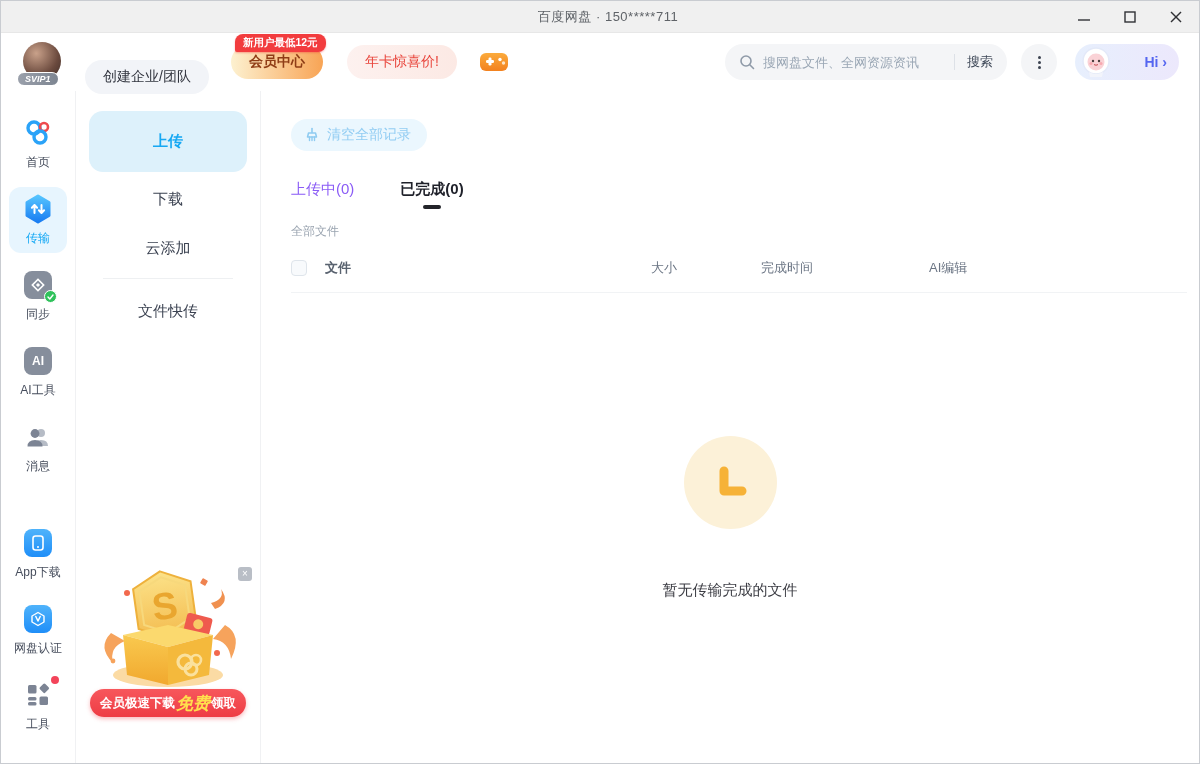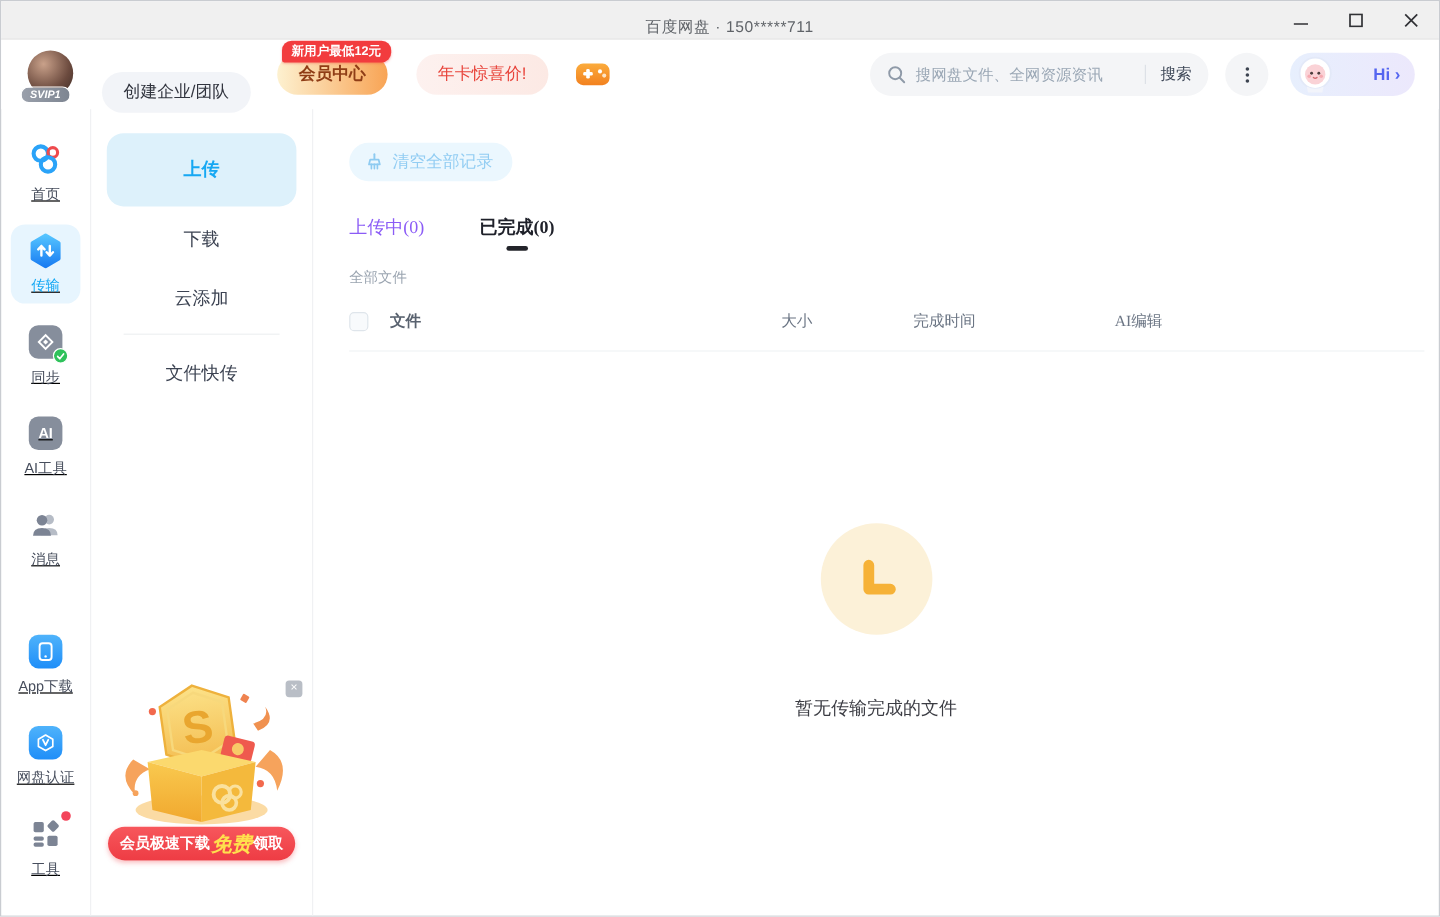--- a/index.html
+++ b/index.html
@@ -1,21 +1,21 @@
 <!DOCTYPE html>
 <html><head>
 <meta charset="utf-8">
 <style>
   * { margin:0; padding:0; box-sizing:border-box; }
   html,body { width:1200px; height:764px; }
   body { font-family:"Liberation Sans","DejaVu Sans",sans-serif; background:#fff; overflow:hidden; }
   .window { width:1200px; height:764px; border:1px solid #c9ccd1; display:flex; flex-direction:column; background:#fff; }
 
   
-  .titlebar { height:32px; background:#f0f0f0; position:relative; display:flex; align-items:flex-end; justify-content:center; flex:0 0 auto; border-bottom:1px solid #e7e7e7;padding-left:16px;}
+  .titlebar { height:32px; background:#f0f0f0; position:relative; display:flex; align-items:center; justify-content:center; flex:0 0 auto; border-bottom:1px solid #e7e7e7;padding-left:16px;}
   .titlebar-title { font-size:13px; color:#5f6368; letter-spacing:.5px; }
   .win-controls { position:absolute; right:0; top:0; height:32px; display:flex; }
   .win-btn { width:46px; height:32px; display:flex; align-items:center; justify-content:center; cursor:pointer; }
   .win-btn svg { stroke:#303135; stroke-width:1.4; fill:none; }
 
   
   .header { height:58px; background:#fff; display:flex; align-items:center; padding:0 20px 0 22px; flex:0 0 auto; }
   .avatar-wrap { position:relative; width:40px; height:40px; margin-right:22px; }
   .avatar { width:38px; height:38px; border-radius:50%; background:radial-gradient(circle at 35% 30%,#c9a18a,#6b4a3e 60%,#3a2a25); }
   .svip-badge { position:absolute; left:-6px; bottom:-4px; background:linear-gradient(90deg,#9aa0ab,#7d8591); color:#fff; font-size:9px; font-style:italic; font-weight:bold; padding:1px 7px; border-radius:8px; border:1px solid #fff; }
@@ -35,21 +35,21 @@
   .dots-btn { width:36px; height:36px; border-radius:50%; background:#f4f5f7; margin-left:14px; display:flex; align-items:center; justify-content:center; cursor:pointer; }
   .dots-btn i { display:block; width:3px; height:3px; border-radius:50%; background:#3c4350; margin:2px 0; }
   .hi-pill { margin-left:18px; width:104px; height:36px; border-radius:18px; background:linear-gradient(90deg,#e7effd,#ece8fc); display:flex; align-items:center; padding:0 12px 0 4px; cursor:pointer; }
   .hi-text { margin-left:auto; color:#5566f0; font-size:14px; font-weight:bold; }
 
   
   .app-body { flex:1; display:flex; min-height:0; }
 
   
   .rail { width:75px; border-right:1px solid #f0f1f3; display:flex; flex-direction:column; align-items:center; padding:20px 0 14px; }
-  .rail-item { width:58px; padding:7px 0 6px; border-radius:12px; display:flex; flex-direction:column; align-items:center; margin-bottom:10px; cursor:pointer;text-decoration:underline; }
+  .rail-item { width:58px; padding:7px 0 6px; border-radius:12px; display:flex; flex-direction:column; align-items:center; margin-bottom:10px; cursor:pointer; }
   .rail-item .ic { width:30px; height:30px; display:flex; align-items:center; justify-content:center; position:relative; }
   .rail-item .lbl { font-size:12px; color:#474e5d; margin-top:6px; white-space:nowrap; }
   .rail-item.active { background:#e7f5fe; }
   .rail-item.active .lbl { color:#14a8f4; }
   .gray-sq { width:28px; height:28px; border-radius:8px; background:#868e9c; display:flex; align-items:center; justify-content:center; color:#fff; }
   .blue-sq { width:28px; height:28px; border-radius:8px; background:linear-gradient(180deg,#4fb3fb,#1f8ef8); display:flex; align-items:center; justify-content:center; color:#fff; }
   .badge-check { position:absolute; right:-4px; bottom:-3px; width:13px; height:13px; border-radius:50%; background:#2fc25b; border:1.5px solid #fff; display:flex; align-items:center; justify-content:center; }
   .badge-dot { position:absolute; right:-6px; top:-4px; width:8px; height:8px; border-radius:50%; background:#f3445a; }
   .rail-spacer { flex:1; }
 
@@ -60,21 +60,21 @@
   .subnav-divider { height:1px; background:#eef0f2; margin:8px 14px 10px; }
 
   
   .promo { position:absolute; left:50%; transform:translateX(-50%); bottom:46px; width:156px; }
   .promo-close { position:absolute; top:4px; right:-6px; width:14px; height:14px; background:#b9bec6; border-radius:3px; color:#fff; font-size:10px; line-height:14px; text-align:center; cursor:pointer; }
   .promo-art { display:block; margin:0 auto; }
   .promo-ribbon { margin-top:-6px; background:linear-gradient(180deg,#f7575c,#ee3c44); border-radius:15px; height:28px; display:flex; align-items:center; justify-content:center; color:#fff; font-size:12.5px; font-weight:bold; cursor:pointer; box-shadow:0 2px 4px rgba(238,60,68,.35); white-space:nowrap; }
   .promo-ribbon .hl { color:#ffe04d; font-size:17px; font-style:italic; margin:0 1px; }
 
   
-  .main { flex:1; padding:28px 0 0 30px; position:relative; min-width:0;font-family:Liberation Serif, serif; }
+  .main { flex:1; padding:28px 0 0 30px; position:relative; min-width:0; }
   .clear-btn { display:inline-flex; align-items:center; gap:7px; background:#ebf7fe; color:#92cdf3; font-size:14px; border-radius:16px; padding:7px 16px 7px 13px; cursor:pointer; }
   .tabs { display:flex; gap:46px; margin-top:29px; }
   .tab { font-size:15px; color:#8b5cf6; cursor:pointer; position:relative; padding-bottom:10px; }
   .tab.active { color:#1f212a; font-weight:bold; }
   .tab .indicator { display:none; }
   .tab.active .indicator { display:block; position:absolute; left:50%; transform:translateX(-50%); bottom:0; width:18px; height:4px; border-radius:2px; background:#23242a; }
   .section-label { margin-top:14px; font-size:12px; color:#9aa4b0; }
   .table-head { display:flex; align-items:center; margin-top:19px; padding-bottom:15px; border-bottom:1px solid #f1f3f5; margin-right:12px; font-size:13px; color:#6b7584; }
   .checkbox { width:16px; height:16px; border:1px solid #dfe5eb; background:#f8fafc; border-radius:4px; margin-right:18px; cursor:pointer; flex:0 0 auto; }
   .col-file { flex:0 0 326px; color:#59626f; font-weight:bold; }

